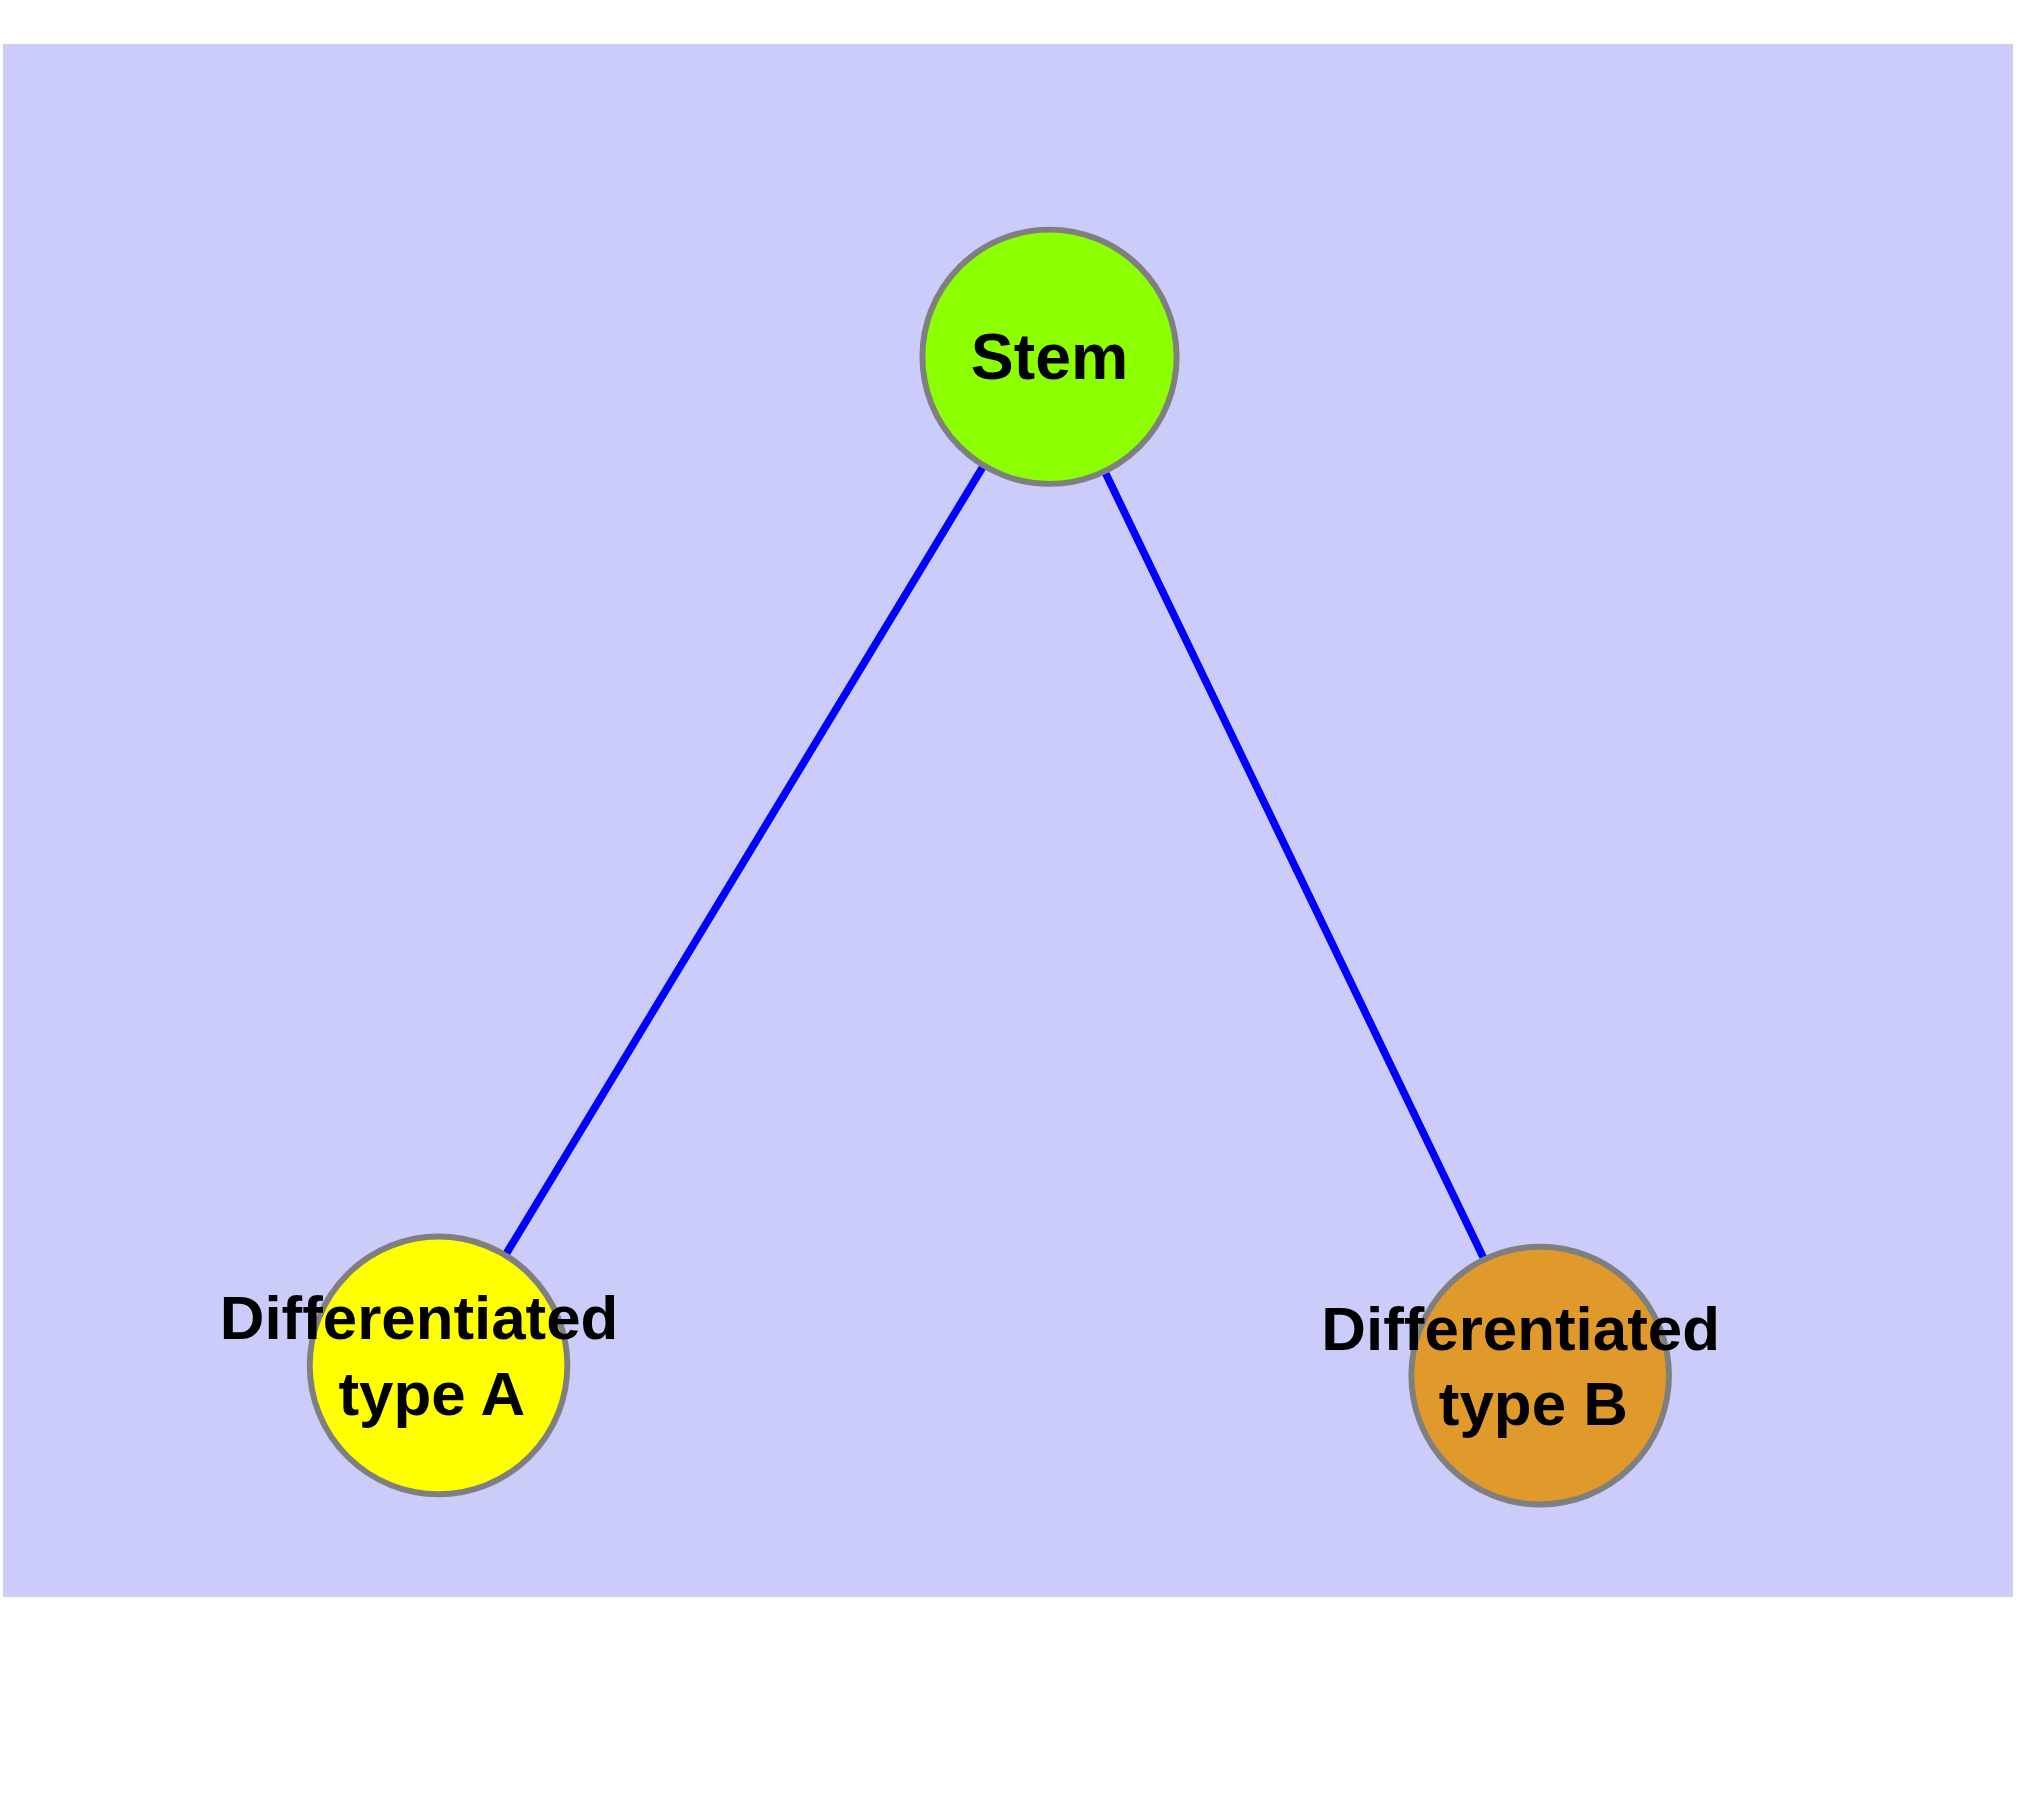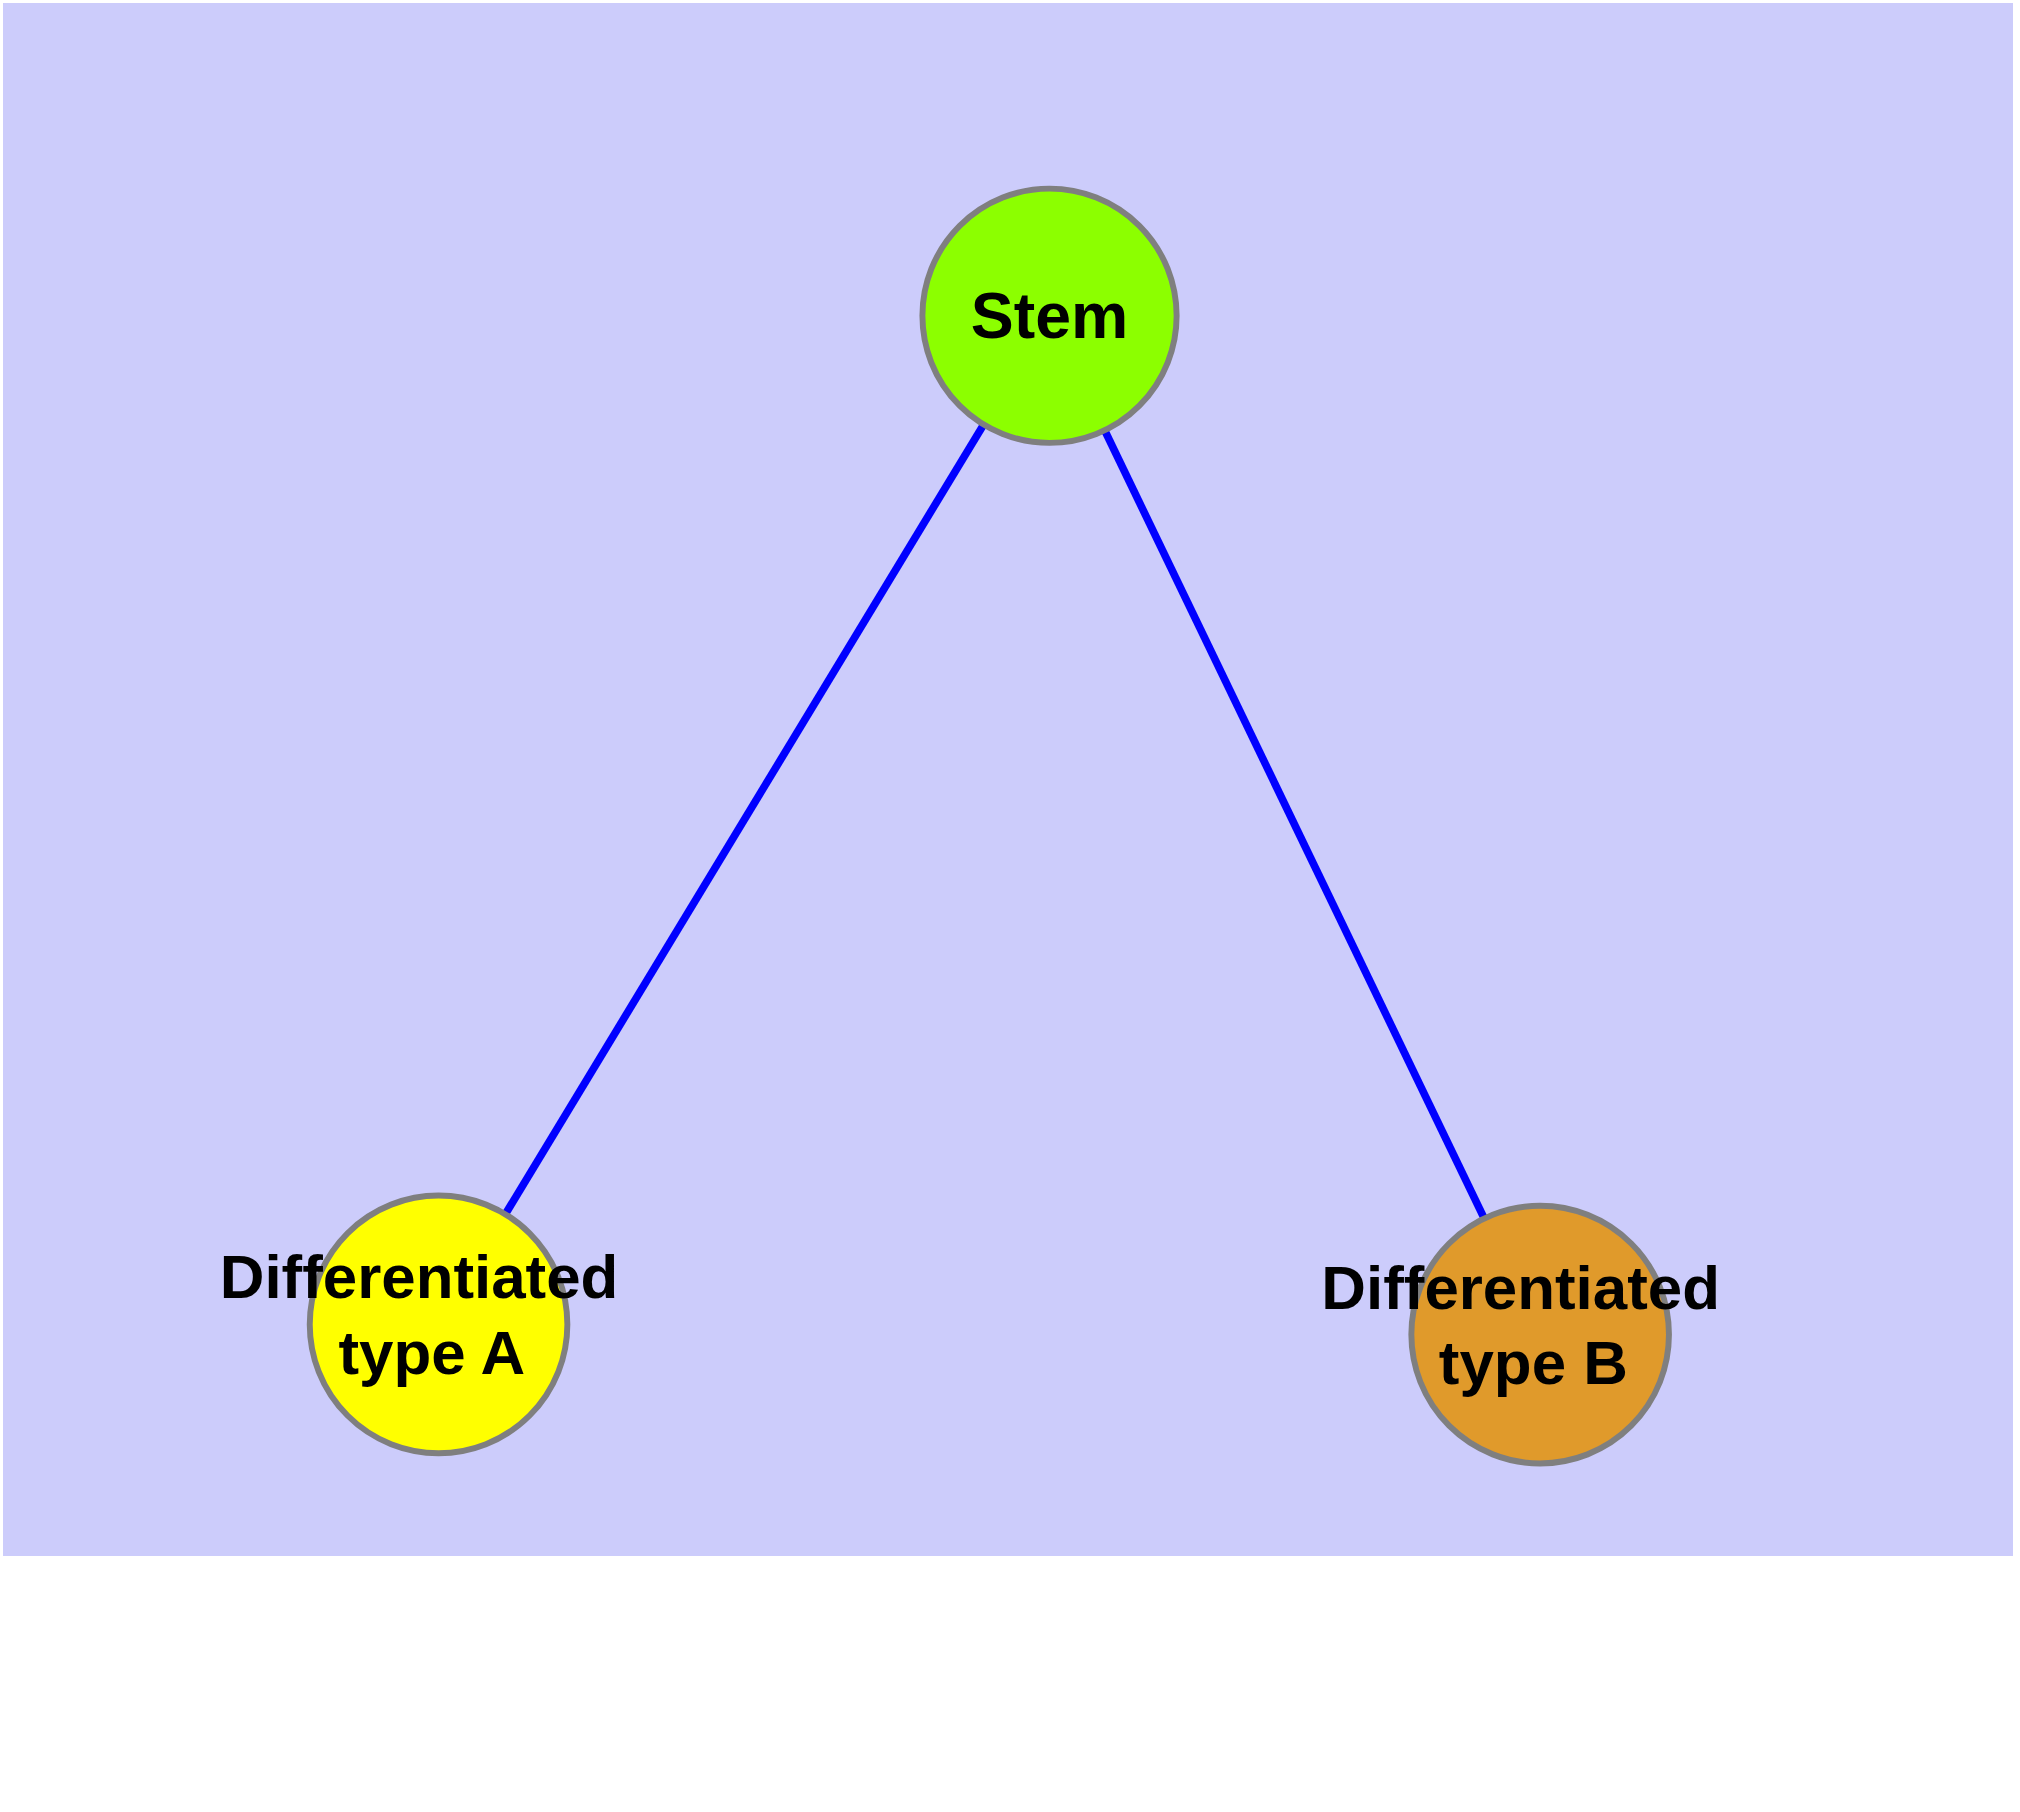--- a/index.html
+++ b/index.html
@@ -6,20 +6,21 @@
     margin: 0;
     padding: 0;
     background: #ffffff;
   }
   #canvas {
     position: relative;
     width: 2021px;
     height: 1556px;
     background: #ffffff;
     overflow: hidden;
+    margin-top: 41px;
   }
   #plot-area {
     position: absolute;
     left: 3.4px;
     top: 3.4px;
     width: 2010px;
     height: 1802px;
     background: #ccccfb;
   }
   #graph-svg {

